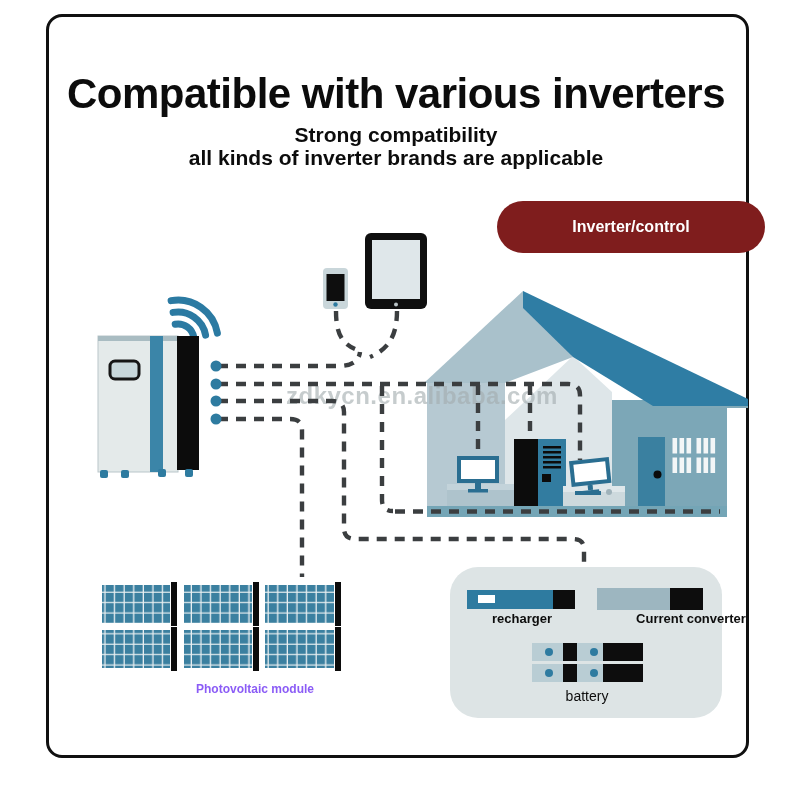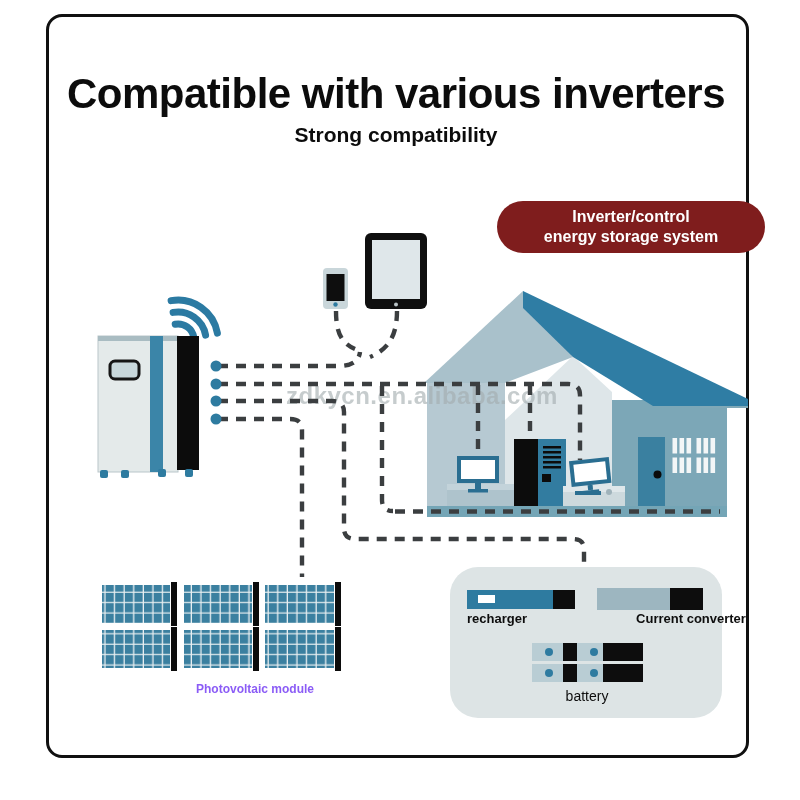--- a/index.html
+++ b/index.html
@@ -13,21 +13,21 @@
   #subtitle1{top:123px;}
   #subtitle2{top:146px;}
   #callout{left:497px;top:201px;width:268px;height:52px;border-radius:27px;background:#7f1d1d;
            color:#ffffff;font-size:16px;font-weight:700;display:flex;flex-direction:column;
            align-items:center;justify-content:center;line-height:1.25;text-align:center;}
   #storage-label{left:46px;top:489px;width:200px;text-align:center;}
   #storage-label .big{font-size:14px;font-weight:700;color:#1e6f98;line-height:1.15;}
   #storage-label .small{font-size:10.5px;font-weight:700;color:#2579a0;line-height:1.2;}
   #storage-label .small.first{margin-top:5px;}
   #pv-label{left:114px;top:682px;width:200px;text-align:right;font-size:12px;font-weight:700;color:#8b5cf6;}
-  #recharger-label{left:467px;top:611px;width:110px;font-size:13px;font-weight:700;color:#0d0d0d;}
+  #recharger-label{left:467px;top:611px;width:110px;text-align:center;font-size:13px;font-weight:700;color:#0d0d0d;}
   #converter-label{left:591px;top:611px;width:120px;text-align:center;font-size:13px;font-weight:700;color:#0d0d0d;margin-left:40px;}
   #battery-label{left:537px;top:688px;width:100px;text-align:center;font-size:14px;font-weight:400;color:#0d0d0d;}
   svg{position:absolute;left:0;top:0;}
 </style>
 </head>
 <body>
 
 <div id="stage">
 
   <div class="abs" id="frame"></div>
@@ -202,24 +202,24 @@
     <g fill="#2e7ba0">
       <circle cx="216" cy="366" r="5.5"></circle>
         <circle cx="216" cy="384" r="5.5"></circle>
       <circle cx="216" cy="401" r="5.5"></circle>
         <circle cx="216" cy="419" r="5.5"></circle>
     </g>
   </svg>
 
   <div class="abs" id="title">Compatible with various inverters</div>
   <div class="abs subtitle" id="subtitle1">Strong compatibility</div>
+  <div class="abs subtitle" id="subtitle2">all kinds of inverter brands are applicable</div>
 
   <div class="abs" id="callout">
     <span>Inverter/control</span>
-    <span>energy storage system</span>
   </div>
 
 
   <div class="abs" id="pv-label">Photovoltaic module</div>
   <div class="abs" id="recharger-label">recharger</div>
   <div class="abs" id="converter-label">Current converter</div>
   <div class="abs" id="battery-label">battery</div>
 
 </div>
 

